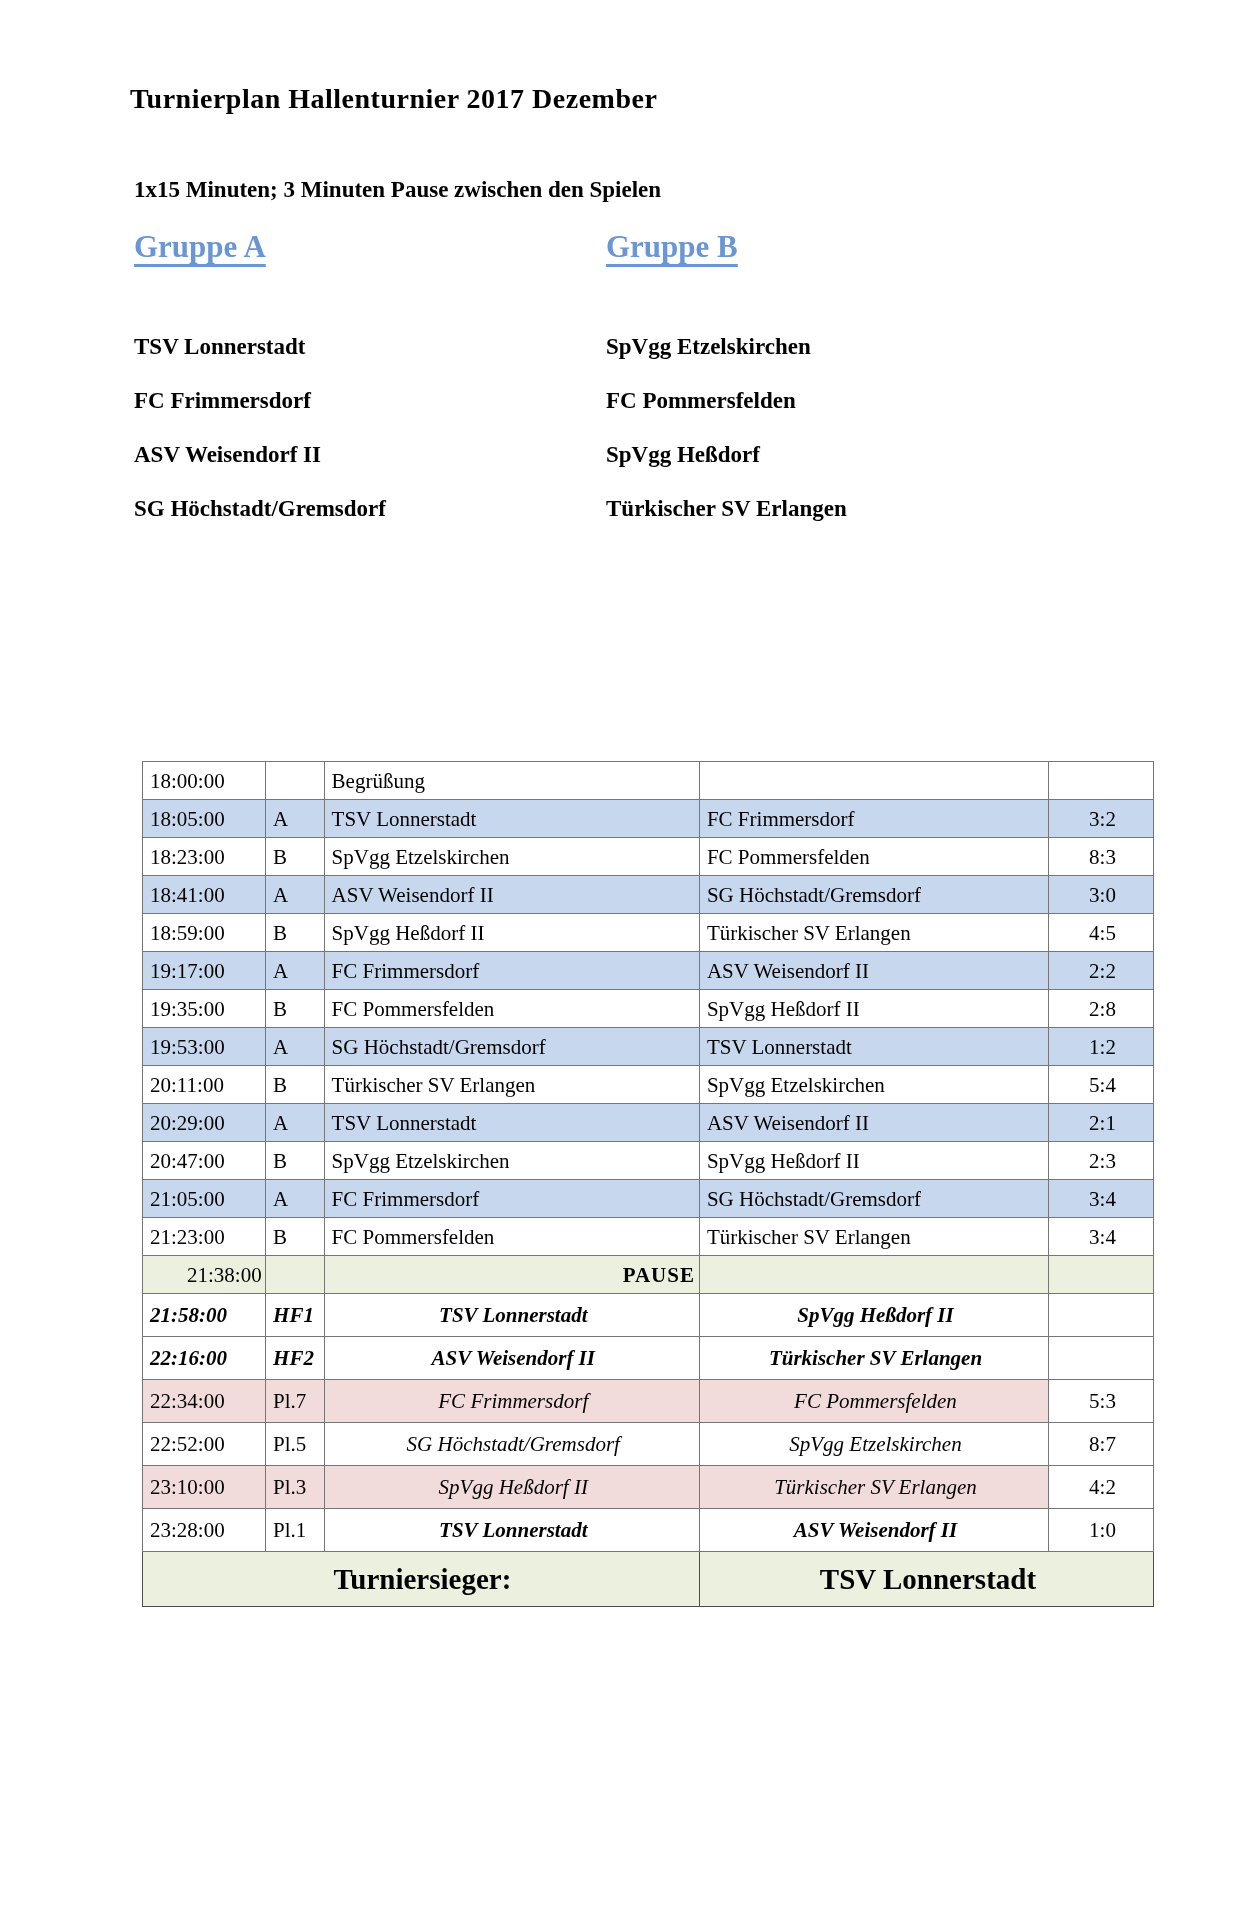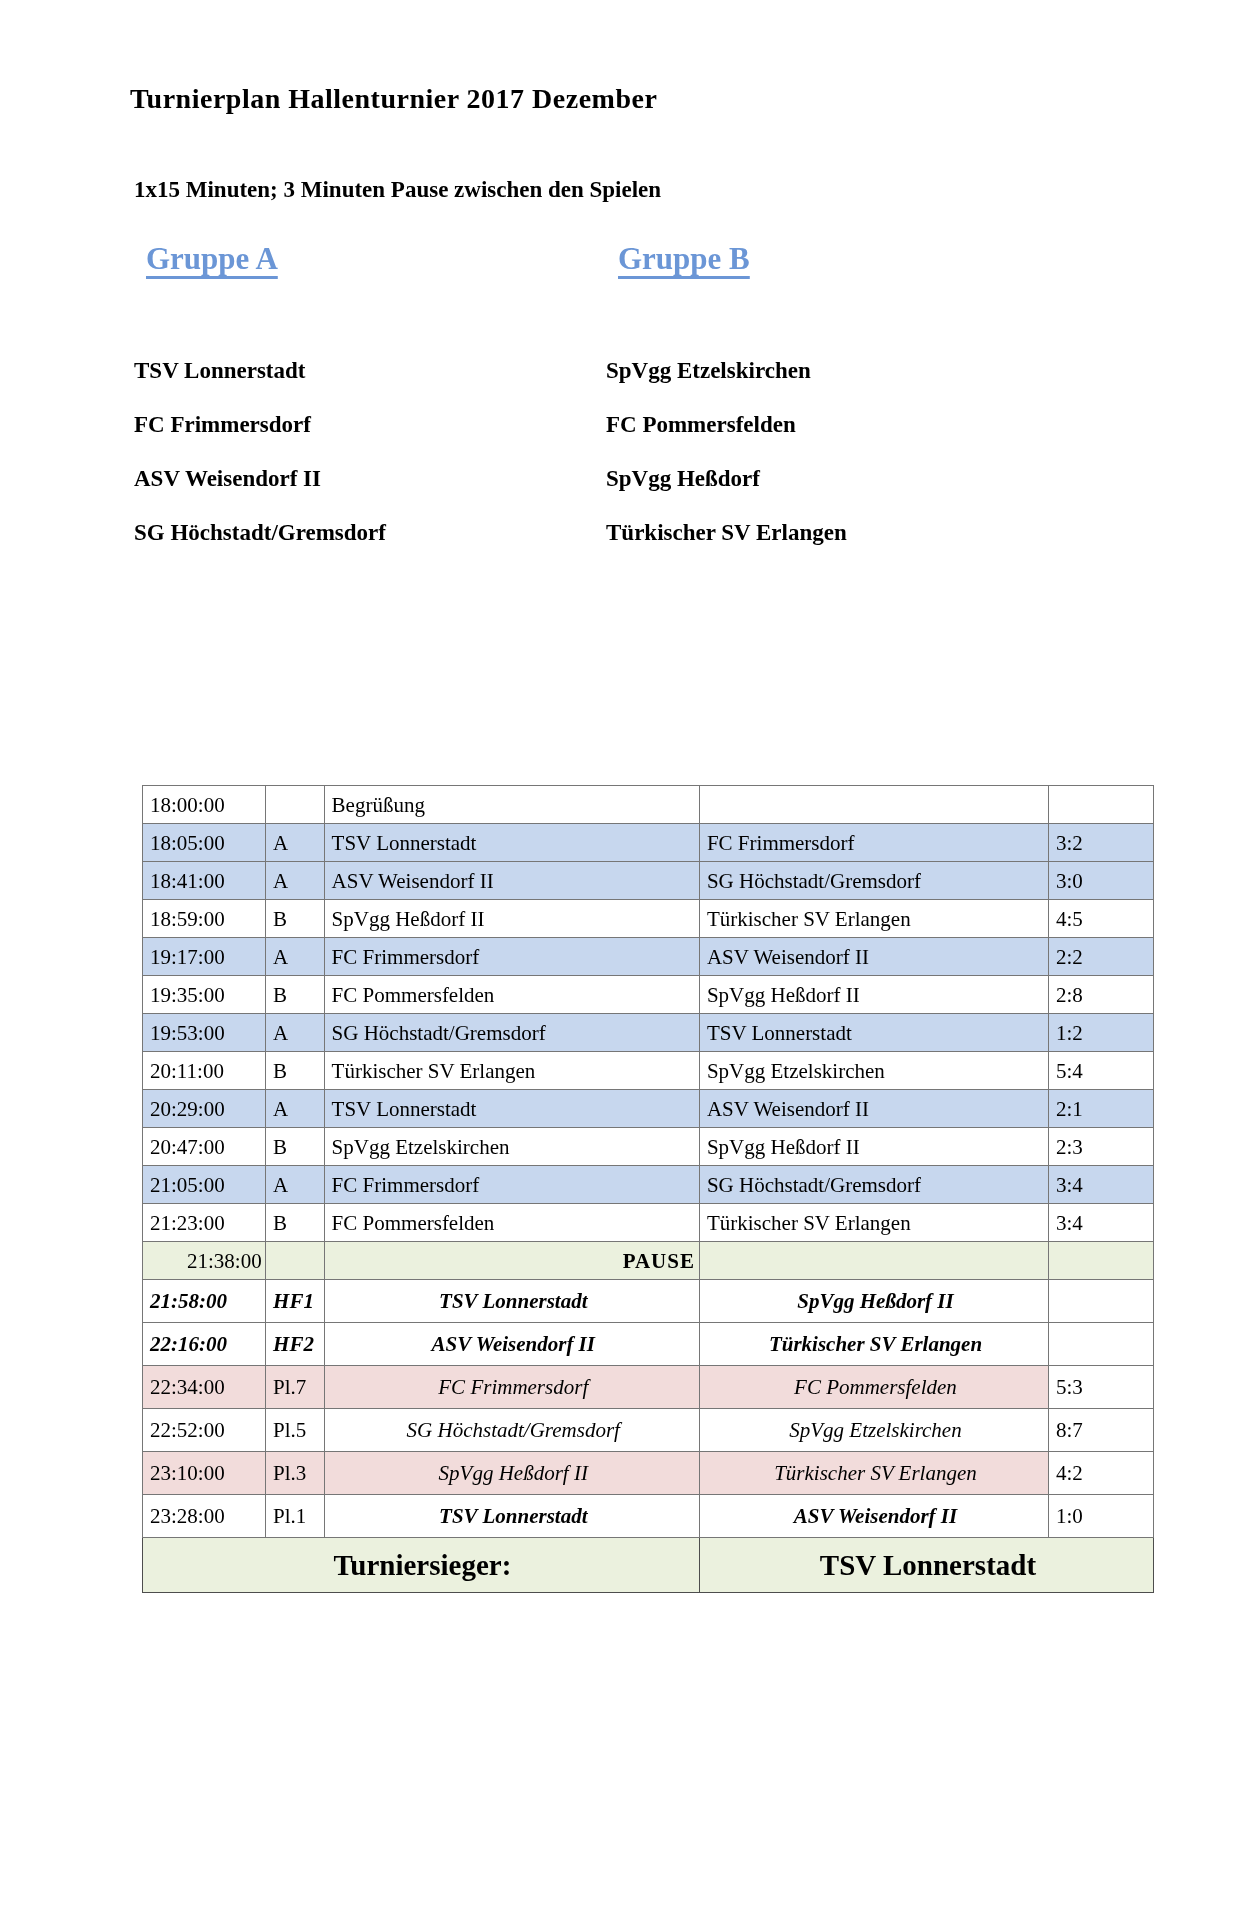--- a/index.html
+++ b/index.html
@@ -10,21 +10,21 @@
   .content{padding:0 60px 0 130px;}
   .doc-title{
     margin:0;padding-top:83px;font-size:28px;font-weight:bold;letter-spacing:.5px;
   }
   .subtitle{
     margin:62px 0 0 4px;font-size:23px;font-weight:bold;
   }
   .groups{display:flex;margin:26px 0 0 4px;}
   .group-col{width:472px;flex:0 0 auto;}
   .group-header{
-    margin:12px;font-size:31px;font-weight:bold;color:var(--group-header-blue,#6b96d6);
+    margin:0;font-size:31px;font-weight:bold;color:var(--group-header-blue,#6b96d6);
     text-decoration:underline;text-decoration-thickness:3px;text-underline-offset:7px;
     display:inline-block;padding-right:6px;
   }
   .team-list{list-style:none;margin:70px 0 0 0;padding:0;}
   .team-list li{
     font-size:23px;font-weight:bold;line-height:23px;margin:0 0 31px 0;white-space:nowrap;
   }
   
   .schedule-table{
     border-collapse:collapse;table-layout:fixed;
@@ -36,21 +36,21 @@
     font-size:21px;line-height:24px;overflow:hidden;white-space:nowrap;
     padding:2px 4px 2px 7px;
   }
   .col-time{width:122px;}
   .col-label{width:58px;}
   .col-home{width:372px;}
   .col-away{width:346px;}
   .col-score{width:104px;}
   tr.s-row{height:38px;}
   tr.style-hf,tr.style-pl,tr.style-final{height:43px;}
-  .c-score{padding:2px 4px;}
+  .c-score{text-align:center;padding:2px 4px;}
   
   .bg-blue td{background:var(--row-blue,#c7d7ee);}
   .bg-green td{background:var(--row-green,#ebf1de);padding-left:44px;}
   .bg-pink td{background:var(--row-pink,#f2dcdb);margin-top:20px;}
   .bg-pink td.c-score{background:#ffffff;}
   
   .style-opening .c-home{font-weight:normal;}
   .style-pause .c-home{font-weight:bold;text-align:right;letter-spacing:1px;}
   .style-hf td{font-weight:bold;font-style:italic;}
   .style-hf .c-home,.style-hf .c-away{text-align:center;}
@@ -109,20 +109,27 @@
           <td class="c-away"></td>
           <td class="c-score"></td>
         </tr>
         <tr class="s-row bg-blue style-match">
           <td class="c-time">18:05:00</td>
           <td class="c-label">A</td>
           <td class="c-home">TSV Lonnerstadt</td>
           <td class="c-away">FC Frimmersdorf</td>
           <td class="c-score">3:2</td>
         </tr>
+        <tr class="s-row bg-white style-match">
+          <td class="c-time">18:23:00</td>
+          <td class="c-label">B</td>
+          <td class="c-home">SpVgg Etzelskirchen</td>
+          <td class="c-away">FC Pommersfelden</td>
+          <td class="c-score">8:3</td>
+        </tr>
         <tr class="s-row bg-blue style-match">
           <td class="c-time">18:41:00</td>
           <td class="c-label">A</td>
           <td class="c-home">ASV Weisendorf II</td>
           <td class="c-away">SG Höchstadt/Gremsdorf</td>
           <td class="c-score">3:0</td>
         </tr>
         <tr class="s-row bg-white style-match">
           <td class="c-time">18:59:00</td>
           <td class="c-label">B</td>

